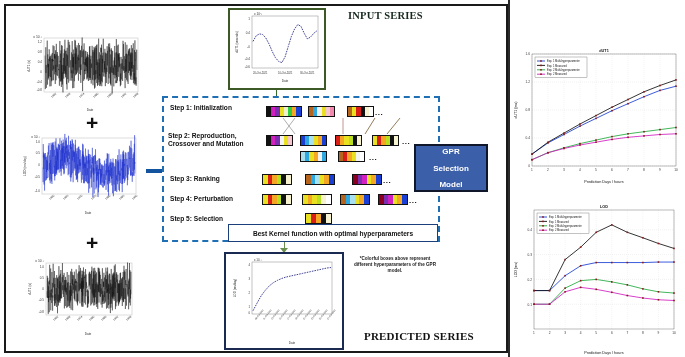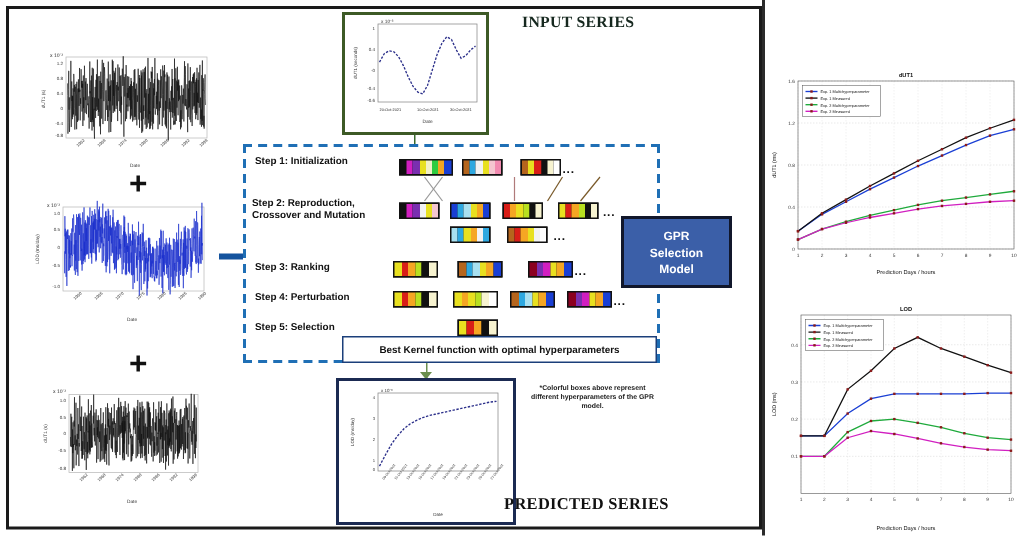--- a/index.html
+++ b/index.html
@@ -24,21 +24,21 @@
   }
   .vdiv { position:absolute; left:508px; top:0; width:2px; height:357px; background:#2b2b2b; }
 
   
   .hdr {
     position:absolute; font-family:"Liberation Serif", serif;
     font-weight:bold; color:#111; letter-spacing:.2px;
   }
   #training-title { left:16px; top:15px; font-size:11.5px; }
   #input-title { left:348px; top:10px; font-size:10.5px; color:#16281f; }
-  #predicted-title { left:336px; top:330px; font-size:11px; }
+  #predicted-title { left:364px; top:330px; font-size:11px; }
   #results-title {
     left:512px; top:3px; width:172px; text-align:center;
     font-size:9.4px; line-height:11px; font-weight:bold; color:#2a2d1f;
   }
 
   
   .plotbox { position:absolute; background:#fff; }
 
   .plus {
     position:absolute; color:#111; font-size:21px; font-weight:bold;
@@ -75,21 +75,21 @@
   .chrom span { display:block; height:100%; }
   .dots {
     position:absolute; font-size:8px; font-weight:bold; color:#111;
     font-family:"Liberation Sans", sans-serif; letter-spacing:.5px;
   }
 
   
   #gpr-box {
     position:absolute; left:414px; top:144px; width:74px; height:48px;
     background:#3b5fa8; border:2px solid #11172b;
-    display:flex; flex-direction:column; align-items:center; justify-content:center;
+    display:flex; flex-direction:column; align-items:center; justify-content:space-between;
     color:#ffffff; font-family:"Liberation Sans", sans-serif;
     font-weight:bold; font-size:8px; line-height:11px; text-align:center;
   }
 
   
   #kernel-box {
     position:absolute; left:228px; top:224px; width:210px; height:18px;
     background:#fff; border:1.6px solid #1b3f7a;
     display:flex; align-items:center; justify-content:center;
     font-family:"Liberation Sans", sans-serif; font-weight:bold;

